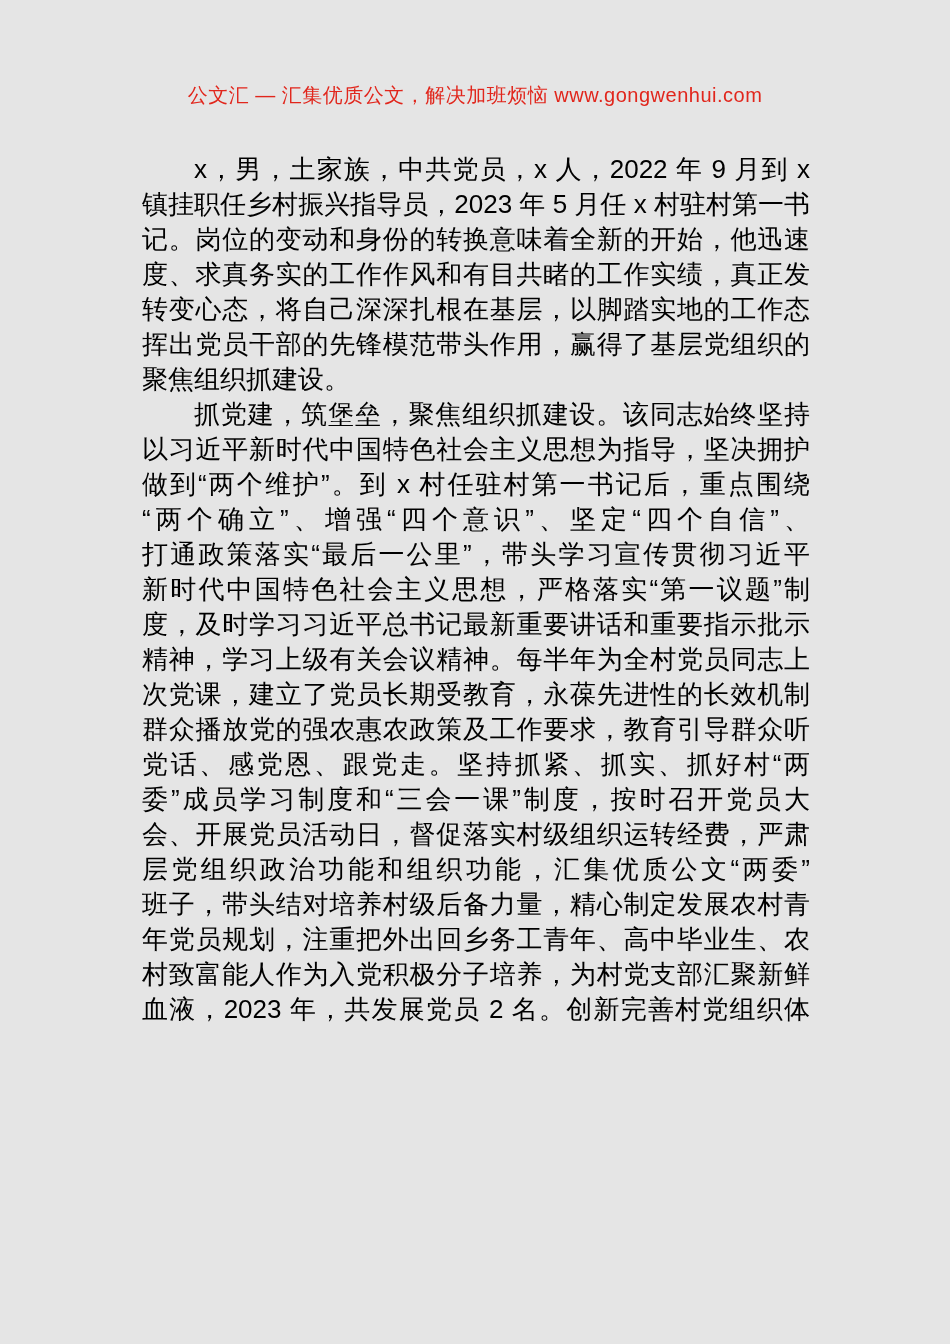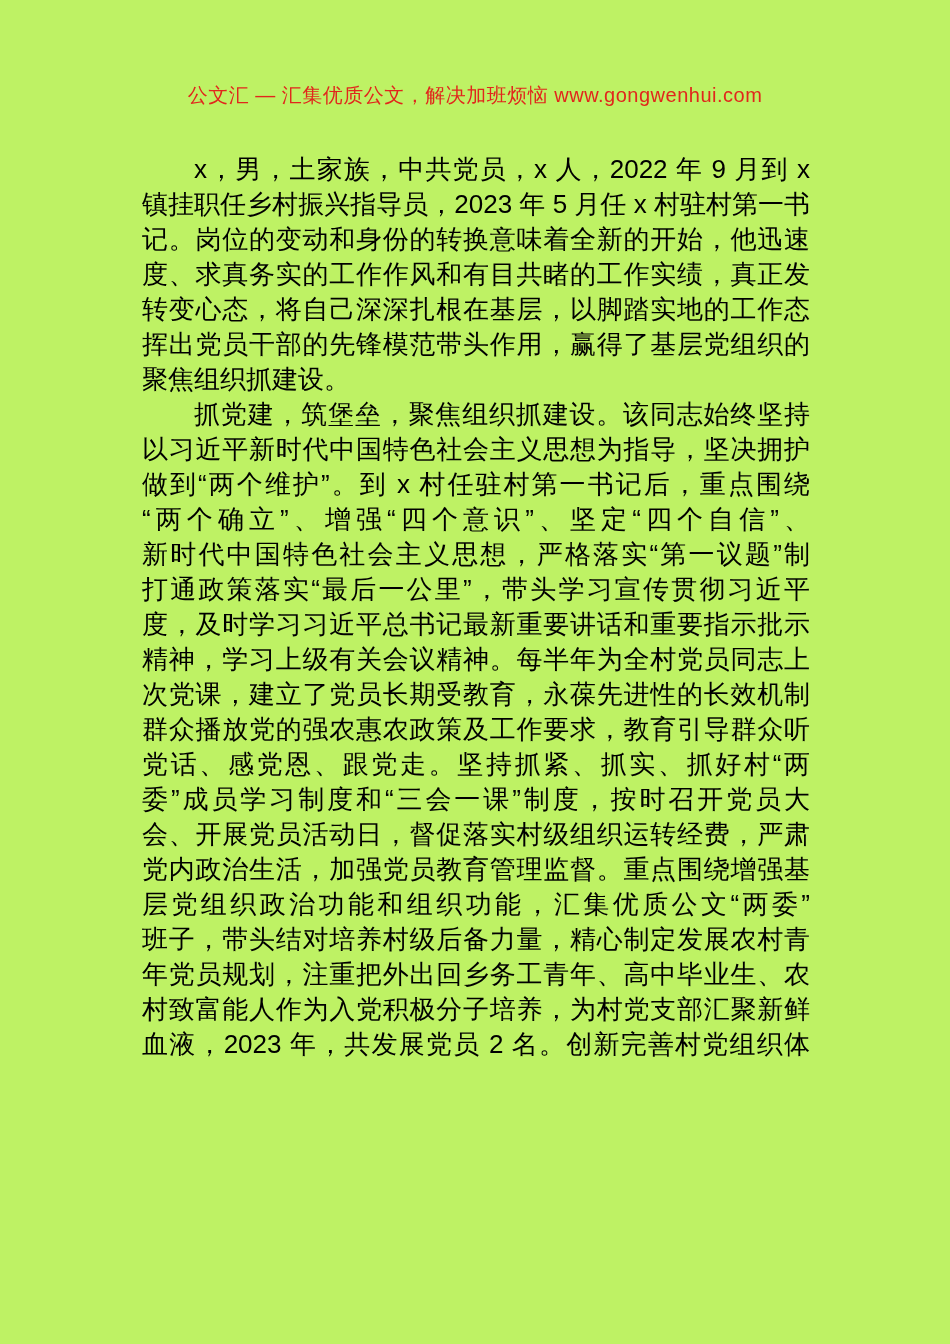--- a/index.html
+++ b/index.html
@@ -51,47 +51,46 @@
   .line.fill {
     text-align-last: justify;
   }
   .line.indent {
     text-indent: 52px;
   }
 </style>
 </head>
 <body>
 
-<div class="page" style="background: #bef264;">
+<div class="page" style="background: #e5e5e5;">
   <div class="promo" style="color: rgb(225, 38, 28);">公文汇 — 汇集优质公文，解决加班烦恼 www.gongwenhui.com</div>
   <div class="doc-body">
       <div class="para">
         <div class="line indent fill">x，男，土家族，中共党员，x 人，2022 年 9 月到 x</div>
         <div class="line fill">镇挂职任乡村振兴指导员，2023 年 5 月任 x 村驻村第一书</div>
         <div class="line fill">记。岗位的变动和身份的转换意味着全新的开始，他迅速</div>
         <div class="line fill">度、求真务实的工作作风和有目共睹的工作实绩，真正发</div>
         <div class="line fill">转变心态，将自己深深扎根在基层，以脚踏实地的工作态</div>
         <div class="line fill">挥出党员干部的先锋模范带头作用，赢得了基层党组织的</div>
         <div class="line">聚焦组织抓建设。</div>
       </div>
       <div class="para">
         <div class="line indent fill">抓党建，筑堡垒，聚焦组织抓建设。该同志始终坚持</div>
         <div class="line fill">以习近平新时代中国特色社会主义思想为指导，坚决拥护</div>
         <div class="line fill">做到“两个维护”。到 x 村任驻村第一书记后，重点围绕</div>
         <div class="line fill">“两个确立”、增强“四个意识”、坚定“四个自信”、</div>
+        <div class="line fill">打通政策落实“最后一公里”，带头学习宣传贯彻习近平</div>
         <div class="line fill">新时代中国特色社会主义思想，严格落实“第一议题”制</div>
-        <div class="line fill">打通政策落实“最后一公里”，带头学习宣传贯彻习近平</div>
         <div class="line fill">度，及时学习习近平总书记最新重要讲话和重要指示批示</div>
         <div class="line fill">精神，学习上级有关会议精神。每半年为全村党员同志上 1</div>
         <div class="line fill">次党课，建立了党员长期受教育，永葆先进性的长效机制</div>
         <div class="line fill">群众播放党的强农惠农政策及工作要求，教育引导群众听</div>
         <div class="line fill">党话、感党恩、跟党走。坚持抓紧、抓实、抓好村“两</div>
         <div class="line fill">委”成员学习制度和“三会一课”制度，按时召开党员大</div>
         <div class="line fill">会、开展党员活动日，督促落实村级组织运转经费，严肃</div>
-        <div class="line fill">党内政治生活，加强党员教育管理监督。重点围绕增强基</div>
         <div class="line fill">层党组织政治功能和组织功能，汇集优质公文“两委”</div>
         <div class="line fill">班子，带头结对培养村级后备力量，精心制定发展农村青</div>
         <div class="line fill">年党员规划，注重把外出回乡务工青年、高中毕业生、农</div>
         <div class="line fill">村致富能人作为入党积极分子培养，为村党支部汇聚新鲜</div>
         <div class="line fill">血液，2023 年，共发展党员 2 名。创新完善村党组织体系，</div>
       </div>
     </div>
 </div>
 
 </body></html>

